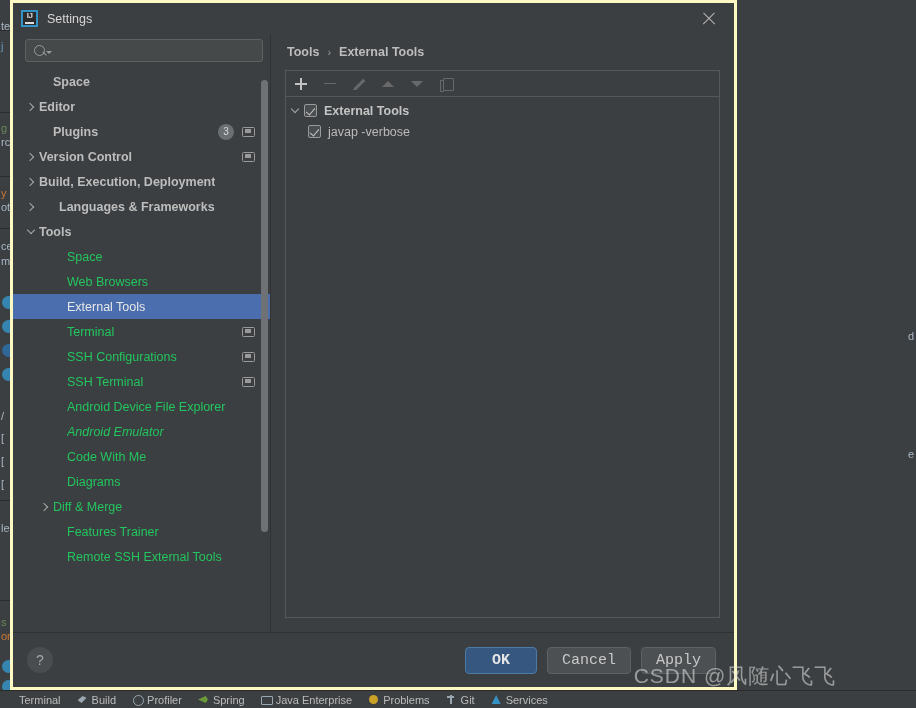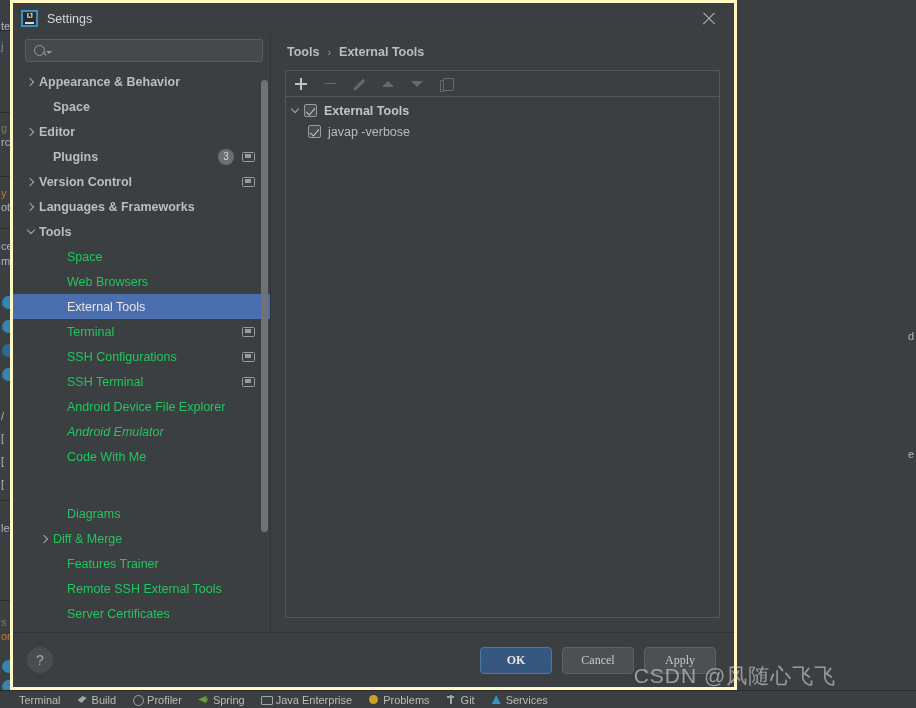--- a/index.html
+++ b/index.html
@@ -560,28 +560,28 @@
     align-items: center;
     justify-content: center;
     cursor: pointer;
     flex: none;
   }
   #footer-spacer { flex: 1; }
   .dlg-btn {
     min-width: 72px;
     height: 27px;
     border-radius: 4px;
-    font-size: 12px;
+    font-size: 15px;
     border: 1px solid #5e6264;
     background: #4c5052;
     color: #c8c8c8;
     cursor: pointer;
     margin-left: 10px;
     padding: 0 14px;
-    font-family: Liberation Serif, serif;
+    font-family: Liberation Mono, monospace;
   }
   .dlg-btn.primary {
     background: #365880;
     border-color: #4a7ba6;
     color: #e4e4e4;
     font-weight: bold;
     min-width: 72px;
   }
 
   
@@ -648,27 +648,20 @@
 
     <div id="sidebar">
       <div id="search-wrap">
         <input id="search-input" type="text" placeholder="" style="">
         <div id="search-icon"></div>
         <div id="search-caret"></div>
       </div>
 
       <div id="tree-scroll">
         <div id="tree-list">
-            <div class="tree-row bold" style="padding-left: 10px;">
-              <span class="tree-chevron">
-                <span class="chev"></span>
-              </span>
-              <span class="tree-label">Appearance &amp; Behavior</span>
-              <span class="tree-spacer"></span>
-            </div>
             <div class="tree-row bold" style="padding-left: 24px;">
               <span class="tree-chevron"></span>
               <span class="tree-label">Space</span>
               <span class="tree-spacer"></span>
             </div>
             <div class="tree-row bold" style="padding-left: 10px;">
               <span class="tree-chevron">
                 <span class="chev"></span>
               </span>
               <span class="tree-label">Editor</span>
@@ -686,20 +679,27 @@
                 <span class="chev"></span>
               </span>
               <span class="tree-label">Version Control</span>
               <span class="tree-spacer"></span>
               <span class="scope-icon"></span>
             </div>
             <div class="tree-row bold" style="padding-left: 10px;">
               <span class="tree-chevron">
                 <span class="chev"></span>
               </span>
+              <span class="tree-label">Build, Execution, Deployment</span>
+              <span class="tree-spacer"></span>
+            </div>
+            <div class="tree-row bold" style="padding-left: 10px; gap: 20px;">
+              <span class="tree-chevron">
+                <span class="chev"></span>
+              </span>
               <span class="tree-label">Languages &amp; Frameworks</span>
               <span class="tree-spacer"></span>
             </div>
             <div class="tree-row bold" style="padding-left: 10px;">
               <span class="tree-chevron">
                 <span class="chev down"></span>
               </span>
               <span class="tree-label">Tools</span>
               <span class="tree-spacer"></span>
             </div>
@@ -744,45 +744,40 @@
             <div class="tree-row" style="padding-left: 38px; font-style: italic;">
               <span class="tree-chevron"></span>
               <span class="tree-label">Android Emulator</span>
               <span class="tree-spacer"></span>
             </div>
             <div class="tree-row" style="padding-left: 38px;">
               <span class="tree-chevron"></span>
               <span class="tree-label">Code With Me</span>
               <span class="tree-spacer"></span>
             </div>
-            <div class="tree-row" style="padding-left: 38px; margin-top: 32px;">
+            <div class="tree-row" style="padding-left: 38px;">
               <span class="tree-chevron"></span>
               <span class="tree-label">Diagrams</span>
               <span class="tree-spacer"></span>
             </div>
             <div class="tree-row" style="padding-left: 24px;">
               <span class="tree-chevron">
                 <span class="chev"></span>
               </span>
               <span class="tree-label">Diff &amp; Merge</span>
               <span class="tree-spacer"></span>
             </div>
             <div class="tree-row" style="padding-left: 38px;">
               <span class="tree-chevron"></span>
               <span class="tree-label">Features Trainer</span>
               <span class="tree-spacer"></span>
             </div>
             <div class="tree-row" style="padding-left: 38px; justify-content: center;">
               <span class="tree-chevron"></span>
               <span class="tree-label">Remote SSH External Tools</span>
-              <span class="tree-spacer"></span>
-            </div>
-            <div class="tree-row" style="padding-left: 38px;">
-              <span class="tree-chevron"></span>
-              <span class="tree-label">Server Certificates</span>
               <span class="tree-spacer"></span>
             </div>
           </div>
         <div id="sidebar-scrollbar" style="top: 11px; height: 452px;"></div>
       </div>
       <div id="sidebar-divider"></div>
     </div>
 
     <div id="content-pane">
 

